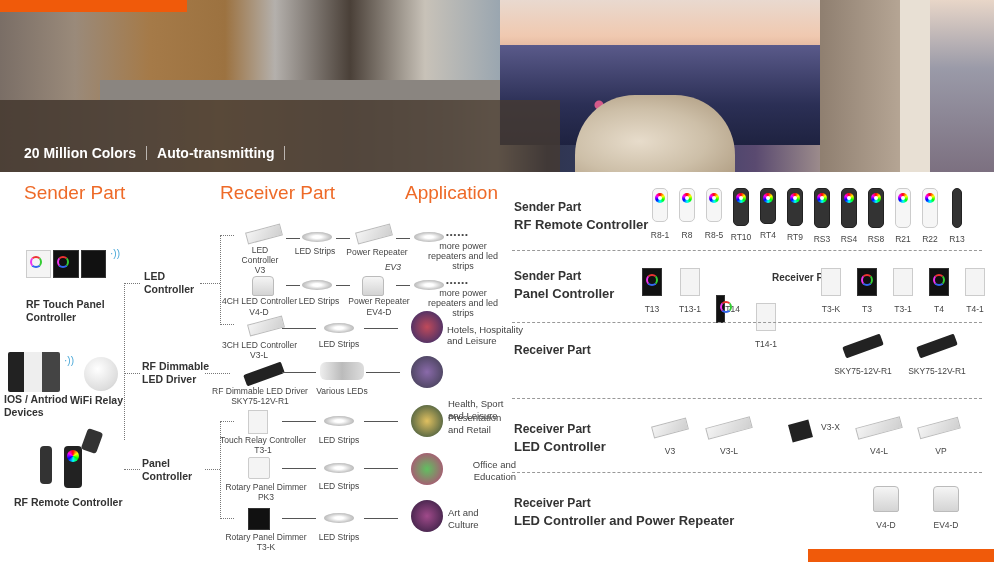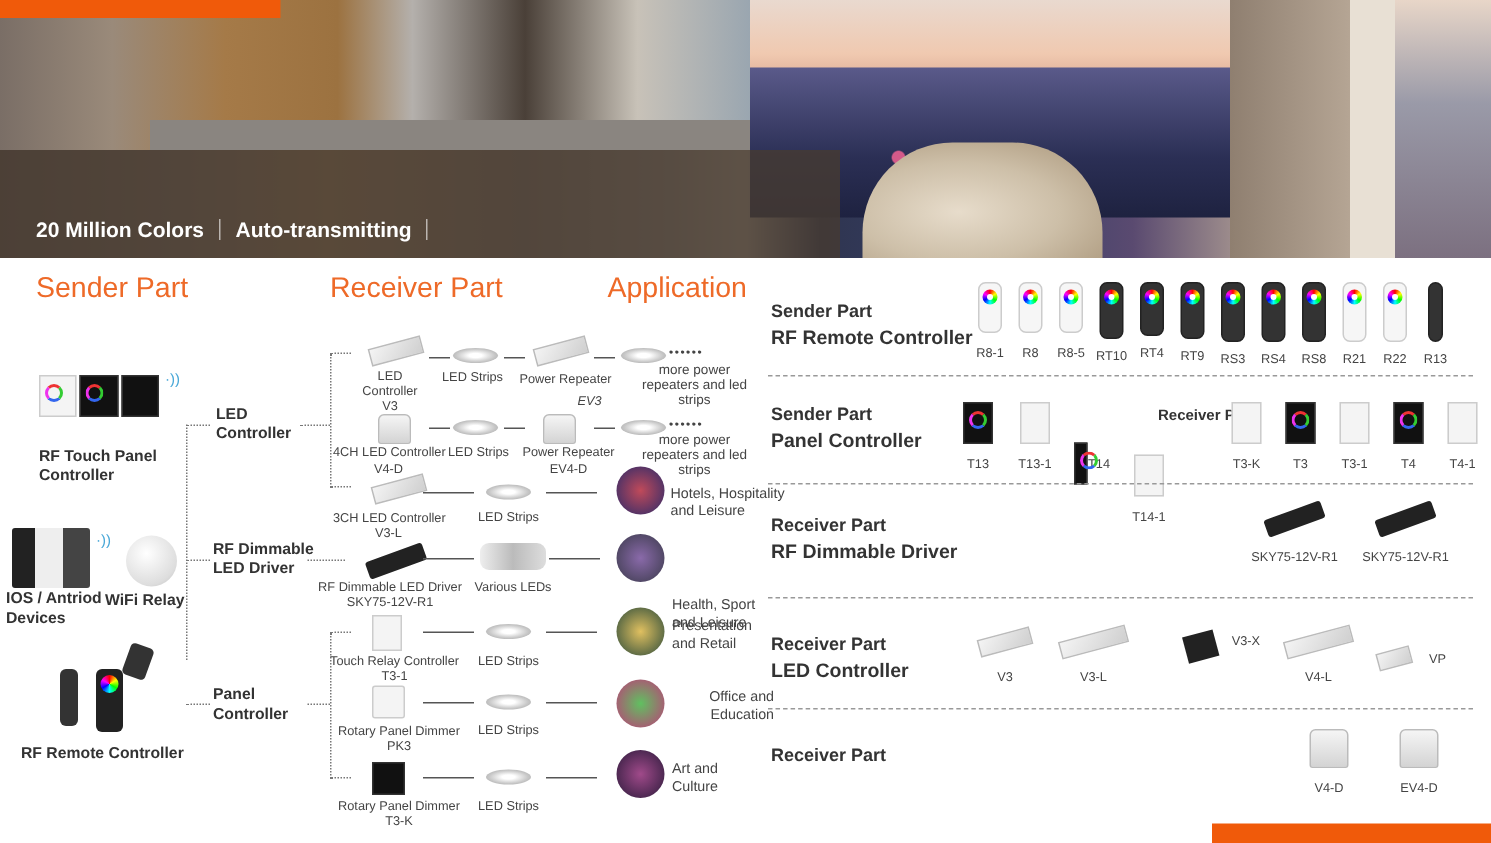--- a/index.html
+++ b/index.html
@@ -332,21 +332,20 @@
     </div>
   <div style="display:flex;flex-direction:column;align-items:center;gap:8px;width:22px;">
       <div class="dev-panel-w" style="height:28px;"></div>
       <div class="cap">T4-1</div>
     </div>
 </div>
 <div class="abs cat-sep" style="top:322px;"></div>
 
 <div class="abs cat-title" style="left:514px; top:341px;">
   <div>Receiver Part</div>
-  <div class="t2">RF Dimmable Driver</div>
 </div>
 <div class="abs" style="left:836px; top:340px; display:flex; gap:20px;">
   <div style="display:flex;flex-direction:column;align-items:center;gap:14px;width:54px;">
       <div class="dev-driver"></div>
       <div class="cap">SKY75-12V-R1</div>
     </div>
   <div style="display:flex;flex-direction:column;align-items:center;gap:14px;width:54px;">
       <div class="dev-driver"></div>
       <div class="cap">SKY75-12V-R1</div>
     </div>
@@ -367,29 +366,30 @@
       <div class="cap">V3-L</div>
     </div>
   <div style="display:flex;align-items:flex-start;gap:10px;width:50px;margin-left:22px;">
       <div style="width:30px;height:18px;background:#222;transform:rotate(-15deg);"></div>
       <div class="cap">V3-X</div>
     </div>
   <div style="display:flex;flex-direction:column;align-items:center;gap:12px;width:50px;">
       <div class="dev-ctrl" style="width:46px;"></div>
       <div class="cap">V4-L</div>
     </div>
-  <div style="display:flex;flex-direction:row;align-items:center;gap:12px;width:46px;">
+  <div style="display:flex;flex-direction:column;gap:12px;width:46px;">
       <div class="dev-ctrl" style="width:42px;"></div>
       <div class="cap">VP</div>
     </div>
 </div>
 <div class="abs cat-sep" style="top:472px;"></div>
 
 <div class="abs cat-title" style="left:514px; top:494px;">
   <div>Receiver Part</div>
+  <div class="t2">LED Controller and Power Repeater</div>
 </div>
 <div class="abs" style="left:870px; top:486px; display:flex; gap:28px;">
   <div style="display:flex;flex-direction:column;align-items:center;gap:8px;width:32px;">
       <div class="dev-box" style="width:26px;height:26px;"></div>
       <div class="cap">V4-D</div>
     </div>
   <div style="display:flex;flex-direction:column;align-items:center;gap:8px;width:32px;">
       <div class="dev-box" style="width:26px;height:26px;"></div>
       <div class="cap">EV4-D</div>
     </div>

